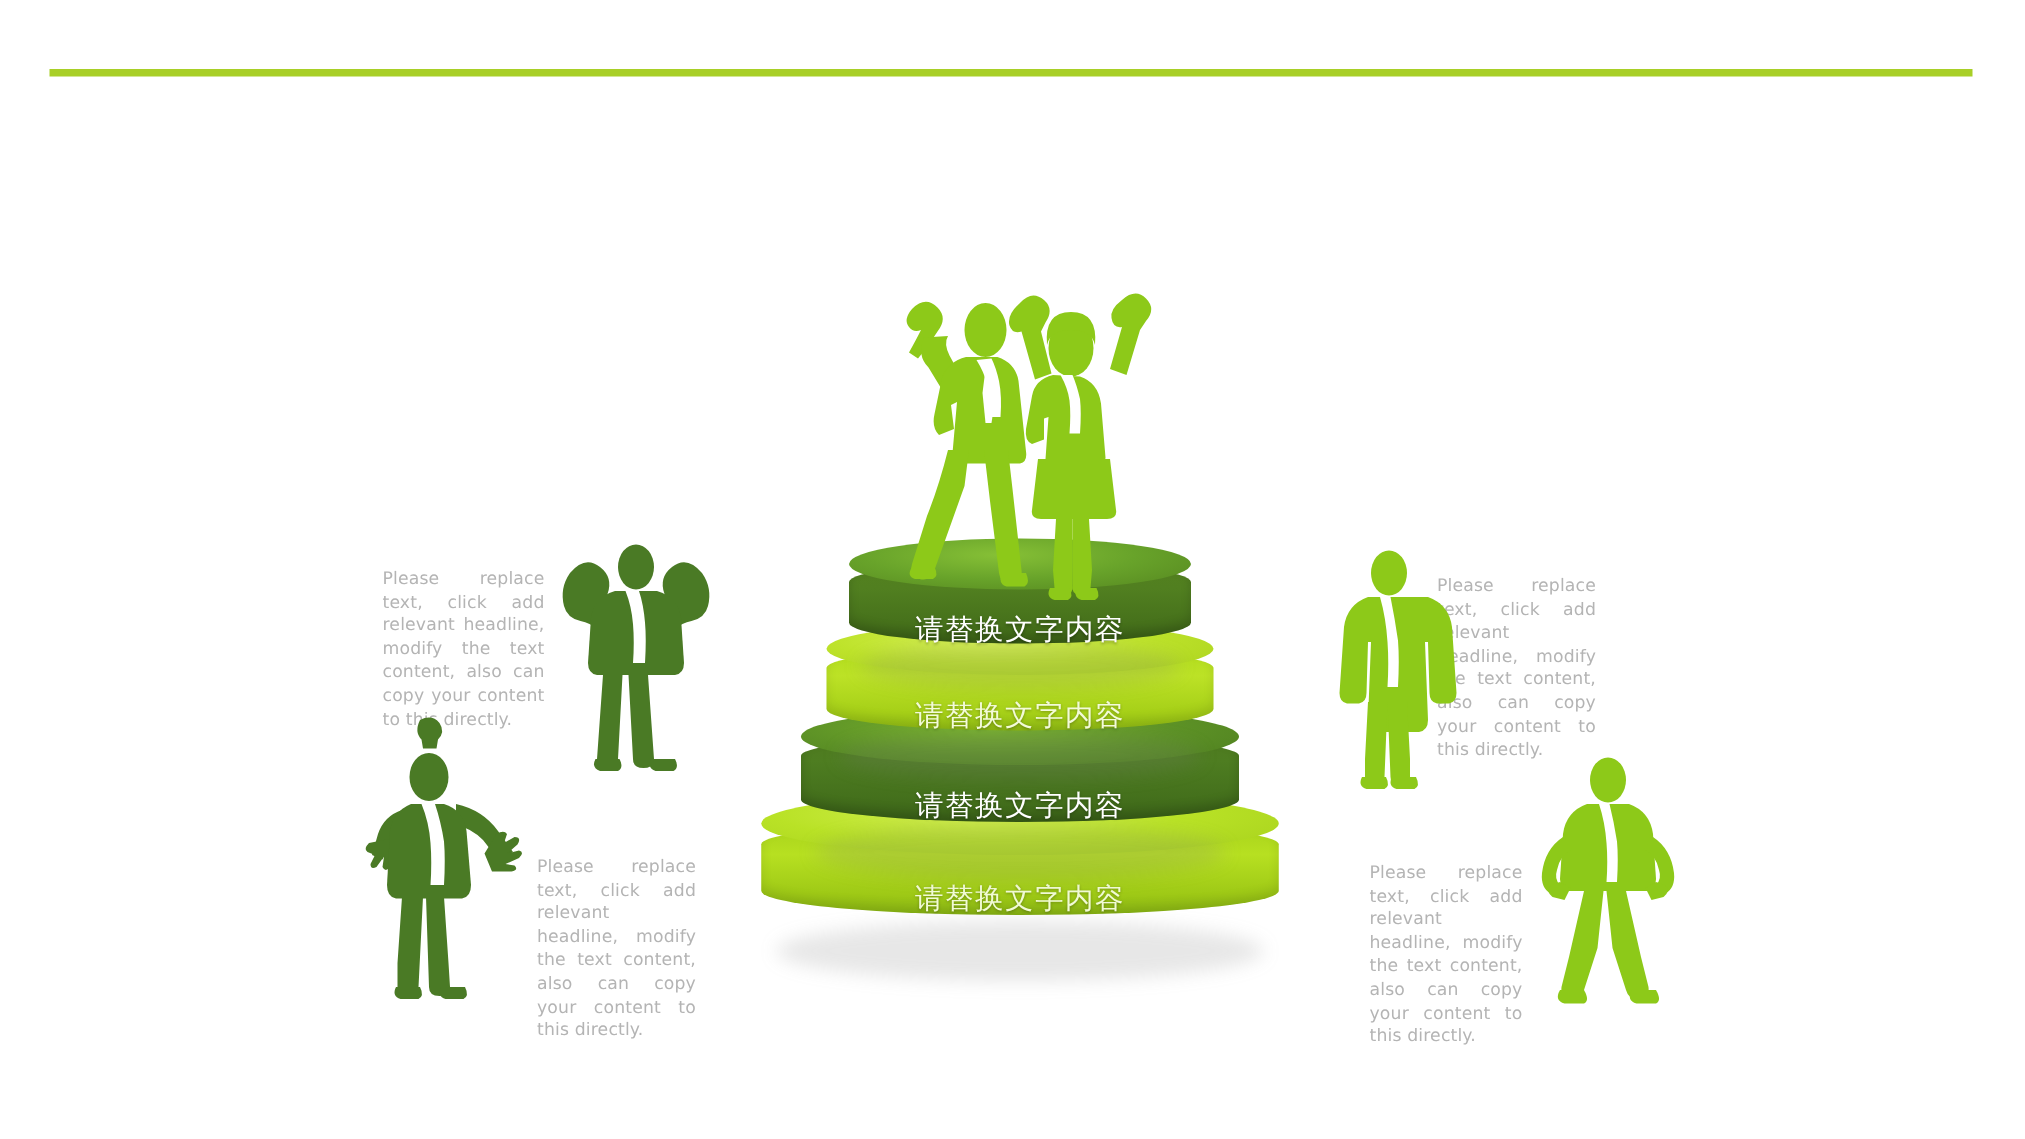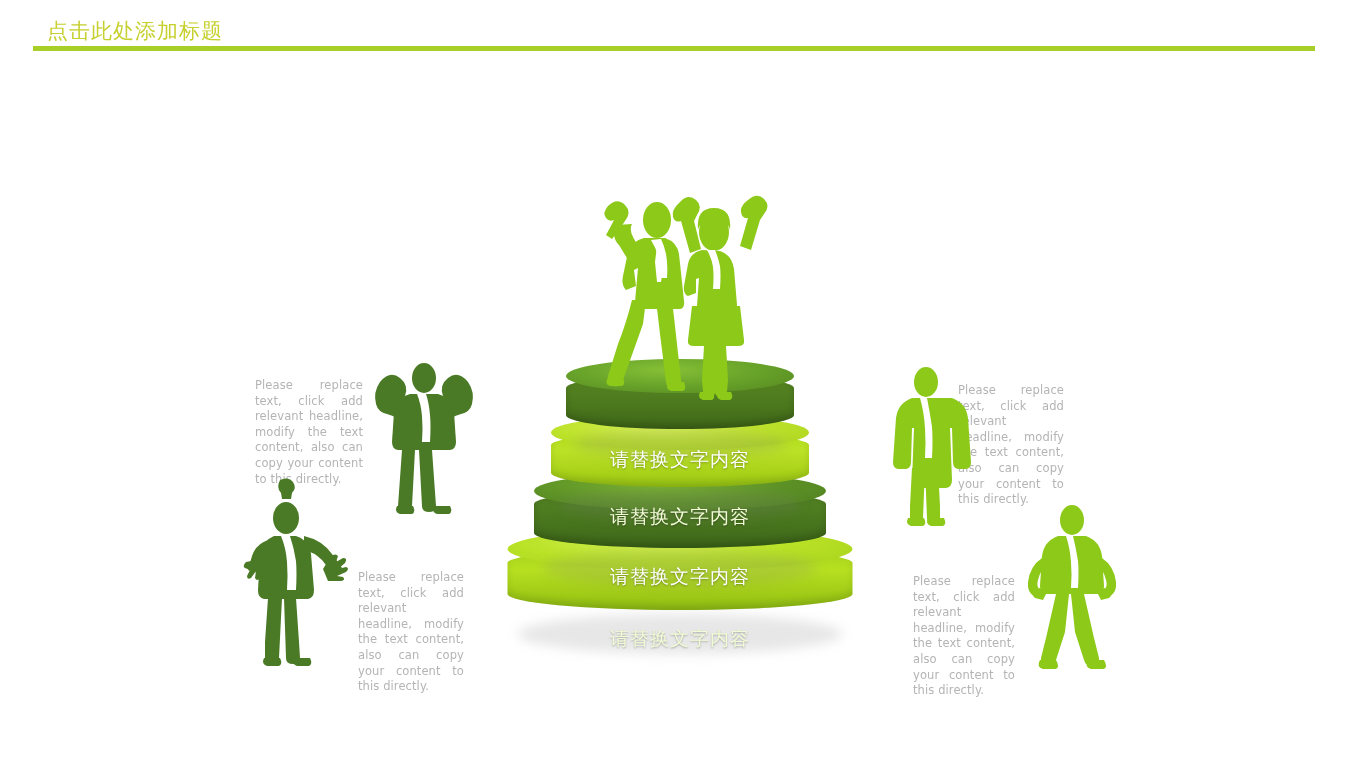--- a/index.html
+++ b/index.html
@@ -86,21 +86,20 @@
     position: absolute;
     left: 0;
     width: 100%;
     text-align: center;
     font-size: 19px;
     font-family: "DejaVu Sans", sans-serif;
     letter-spacing: 1px;
     white-space: nowrap;
     z-index: 6;
     text-shadow: 0 1px 2px rgba(0,0,0,0.30);
-    margin-top: 40px;
   }
 
   
   .tier .shadow {
     position: absolute;
     left: 3%;
     width: 94%;
     border-radius: 50%;
     background: rgba(120,120,120,0.18);
     filter: blur(6px);
@@ -171,21 +170,20 @@
   #fig-winners    { left: 594px; top: 178px; z-index: 5; }
   #fig-flex       { left: 372px; top: 356px; }
   #fig-open-arms  { left: 242px; top: 478px; }
   #fig-stand      { left: 886px; top: 364px; }
   #fig-hips       { left: 1026px; top: 504px; }
 </style>
 </head>
 <body>
 
 <div id="slide-header">
-  <div id="header-title">点击此处添加标题</div>
   <div id="header-rule"></div>
 </div>
 
 <div class="para" id="para-top-left">Please replace text, click add relevant headline, modify the text content, also can copy your content to this directly.</div>
 
 <div class="para" id="para-bottom-left">Please replace text, click add relevant headline, modify the text content, also can copy your content to this directly.</div>
 
 <div class="para" id="para-top-right">Please replace text, click add relevant headline, modify the text content, also can copy your content to this directly.</div>
 
 <div class="para" id="para-bottom-right">Please replace text, click add relevant headline, modify the text content, also can copy your content to this directly.</div>

